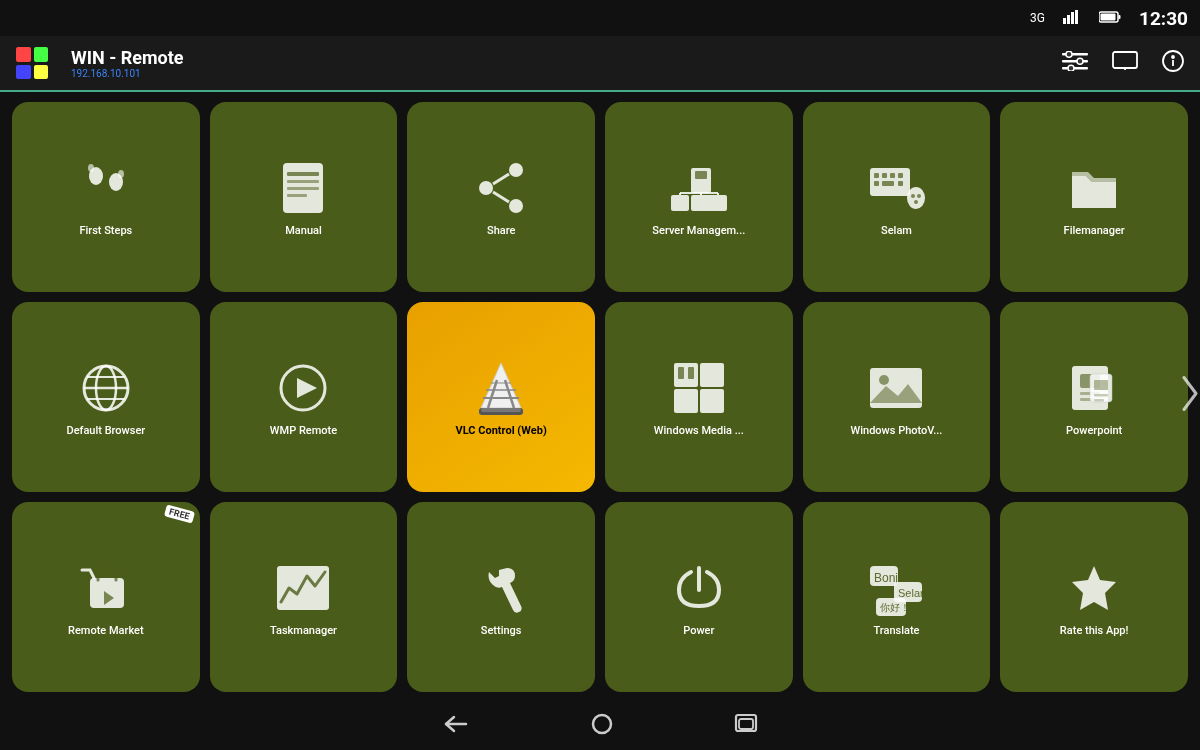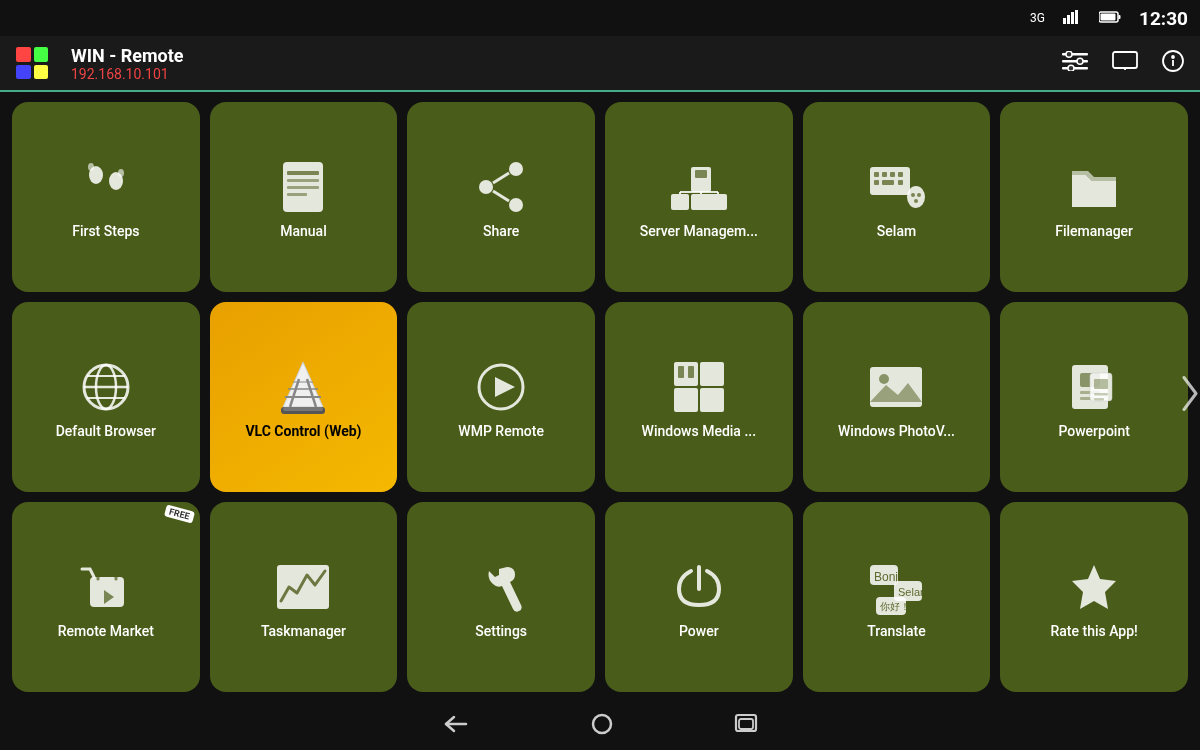--- a/index.html
+++ b/index.html
@@ -64,22 +64,22 @@
       display: flex;
       flex-direction: column;
       margin-left: 11px;
     }
     .app-title {
       color: #fff;
       font-size: 18px;
       font-weight: bold;
     }
     .app-subtitle {
-      color: #ef4444;
-      font-size: 14px;
+      color: #3b82f6;
+      font-size: 10px;
     }
 
     .title-actions {
       margin-left: auto;
       display: flex;
       gap: 24px;
       align-items: center;
     }
     .title-action-btn {
       color: #ccc;
@@ -117,21 +117,21 @@
       position: relative;
       transition: opacity 0.1s;
     }
 
     .app-tile.vlc-active {
       background: linear-gradient(145deg, #e8a000, #f5b800);
     }
 
     .tile-label {
       color: #fff;
-      font-size: 14px;
+      font-size: 11px;
       font-weight: 500;
       text-align: center;
       line-height: 1.2;
     }
 
     
     .tile-svg {
       width: 60px;
       height: 60px;
       margin-bottom: 6px;
@@ -319,43 +319,43 @@
       <svg class="tile-svg" viewBox="0 0 60 60" fill="none">
         <circle cx="30" cy="30" r="22" stroke="rgba(255,255,255,0.85)" stroke-width="3" fill="none"></circle>
         <ellipse cx="30" cy="30" rx="10" ry="22" stroke="rgba(255,255,255,0.85)" stroke-width="2.5" fill="none"></ellipse>
         <line x1="8" y1="30" x2="52" y2="30" stroke="rgba(255,255,255,0.85)" stroke-width="2.5"></line>
         <line x1="11" y1="19" x2="49" y2="19" stroke="rgba(255,255,255,0.85)" stroke-width="2"></line>
         <line x1="11" y1="41" x2="49" y2="41" stroke="rgba(255,255,255,0.85)" stroke-width="2"></line>
       </svg>
       <span class="tile-label">Default Browser</span>
     </div>
 
+    <div class="app-tile">
+      <svg class="tile-svg" viewBox="0 0 60 60" fill="none">
+        <circle cx="30" cy="30" r="22" stroke="rgba(255,255,255,0.85)" stroke-width="3" fill="none"></circle>
+        <polygon points="24,20 24,40 44,30" fill="rgba(255,255,255,0.85)"></polygon>
+      </svg>
+      <span class="tile-label">WMP Remote</span>
+    </div>
+
     <div class="app-tile vlc-active">
       <svg class="tile-svg" viewBox="0 0 60 60" fill="none">
 
         <polygon points="30,5 50,50 10,50" fill="#f0f0f0" stroke="#ccc" stroke-width="1"></polygon>
 
         <line x1="17" y1="50" x2="26" y2="22" stroke="#888" stroke-width="2.5"></line>
         <line x1="43" y1="50" x2="34" y2="22" stroke="#888" stroke-width="2.5"></line>
         <line x1="12" y1="40" x2="48" y2="40" stroke="#888" stroke-width="2"></line>
         <line x1="15" y1="32" x2="45" y2="32" stroke="#888" stroke-width="1.5"></line>
         <line x1="20" y1="25" x2="40" y2="25" stroke="#888" stroke-width="1"></line>
 
         <rect x="8" y="50" width="44" height="7" rx="3" fill="#555"></rect>
         <rect x="10" y="50" width="40" height="4" rx="2" fill="#777"></rect>
       </svg>
       <span class="tile-label" style="color:#000; font-weight:bold;">VLC Control (Web)</span>
-    </div>
-
-    <div class="app-tile">
-      <svg class="tile-svg" viewBox="0 0 60 60" fill="none">
-        <circle cx="30" cy="30" r="22" stroke="rgba(255,255,255,0.85)" stroke-width="3" fill="none"></circle>
-        <polygon points="24,20 24,40 44,30" fill="rgba(255,255,255,0.85)"></polygon>
-      </svg>
-      <span class="tile-label">WMP Remote</span>
     </div>
 
     <div class="app-tile">
       <svg class="tile-svg" viewBox="0 0 60 60" fill="none">
         <rect x="5" y="5" width="24" height="24" rx="2" fill="rgba(255,255,255,0.85)"></rect>
         <rect x="31" y="5" width="24" height="24" rx="2" fill="rgba(255,255,255,0.85)"></rect>
         <rect x="5" y="31" width="24" height="24" rx="2" fill="rgba(255,255,255,0.85)"></rect>
         <rect x="31" y="31" width="24" height="24" rx="2" fill="rgba(255,255,255,0.85)"></rect>
         <rect x="9" y="9" width="6" height="12" rx="1" fill="rgba(76,92,26,0.7)"></rect>
         <rect x="19" y="9" width="6" height="12" rx="1" fill="rgba(76,92,26,0.7)"></rect>

